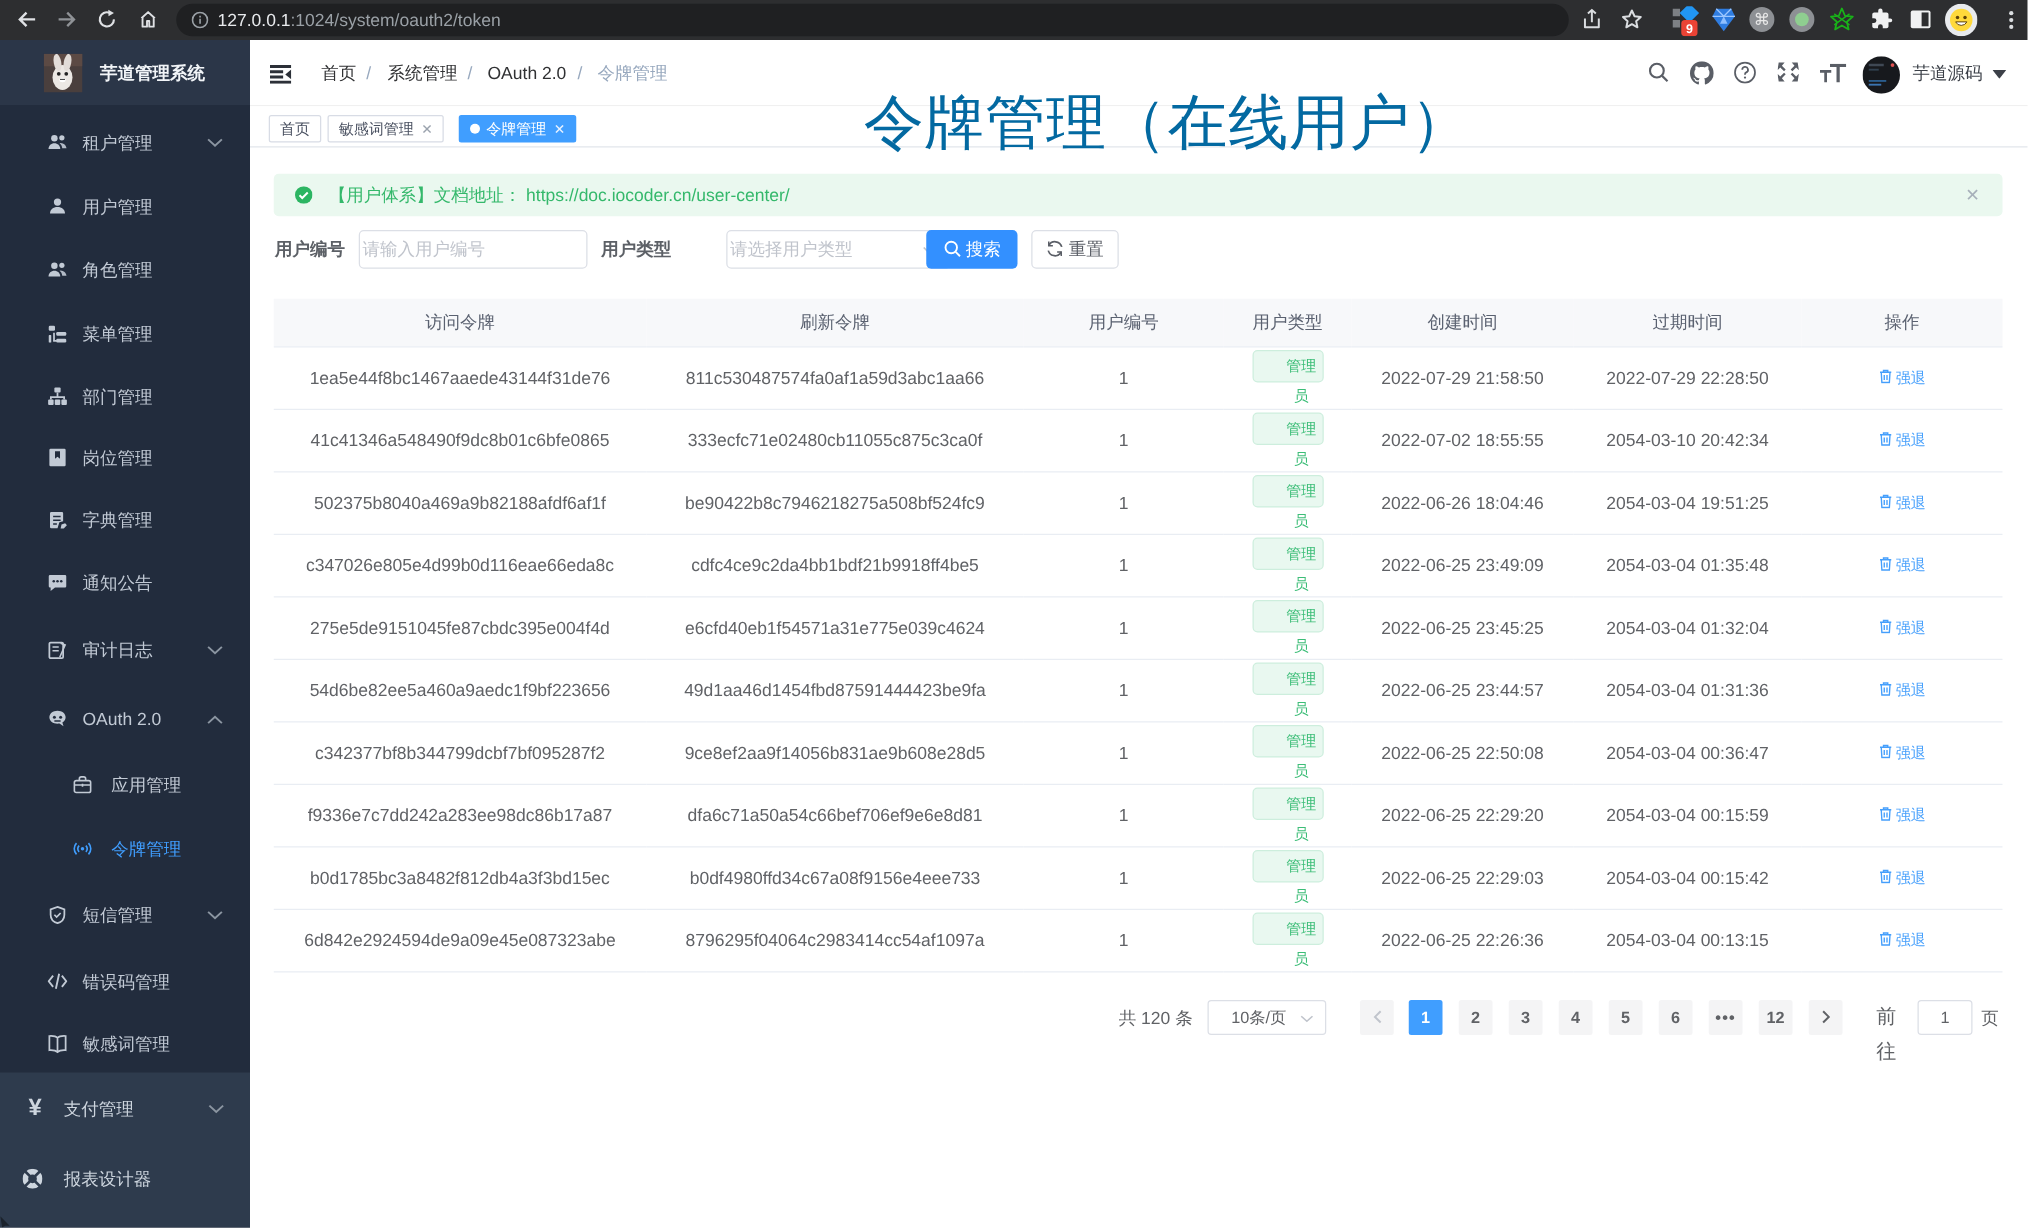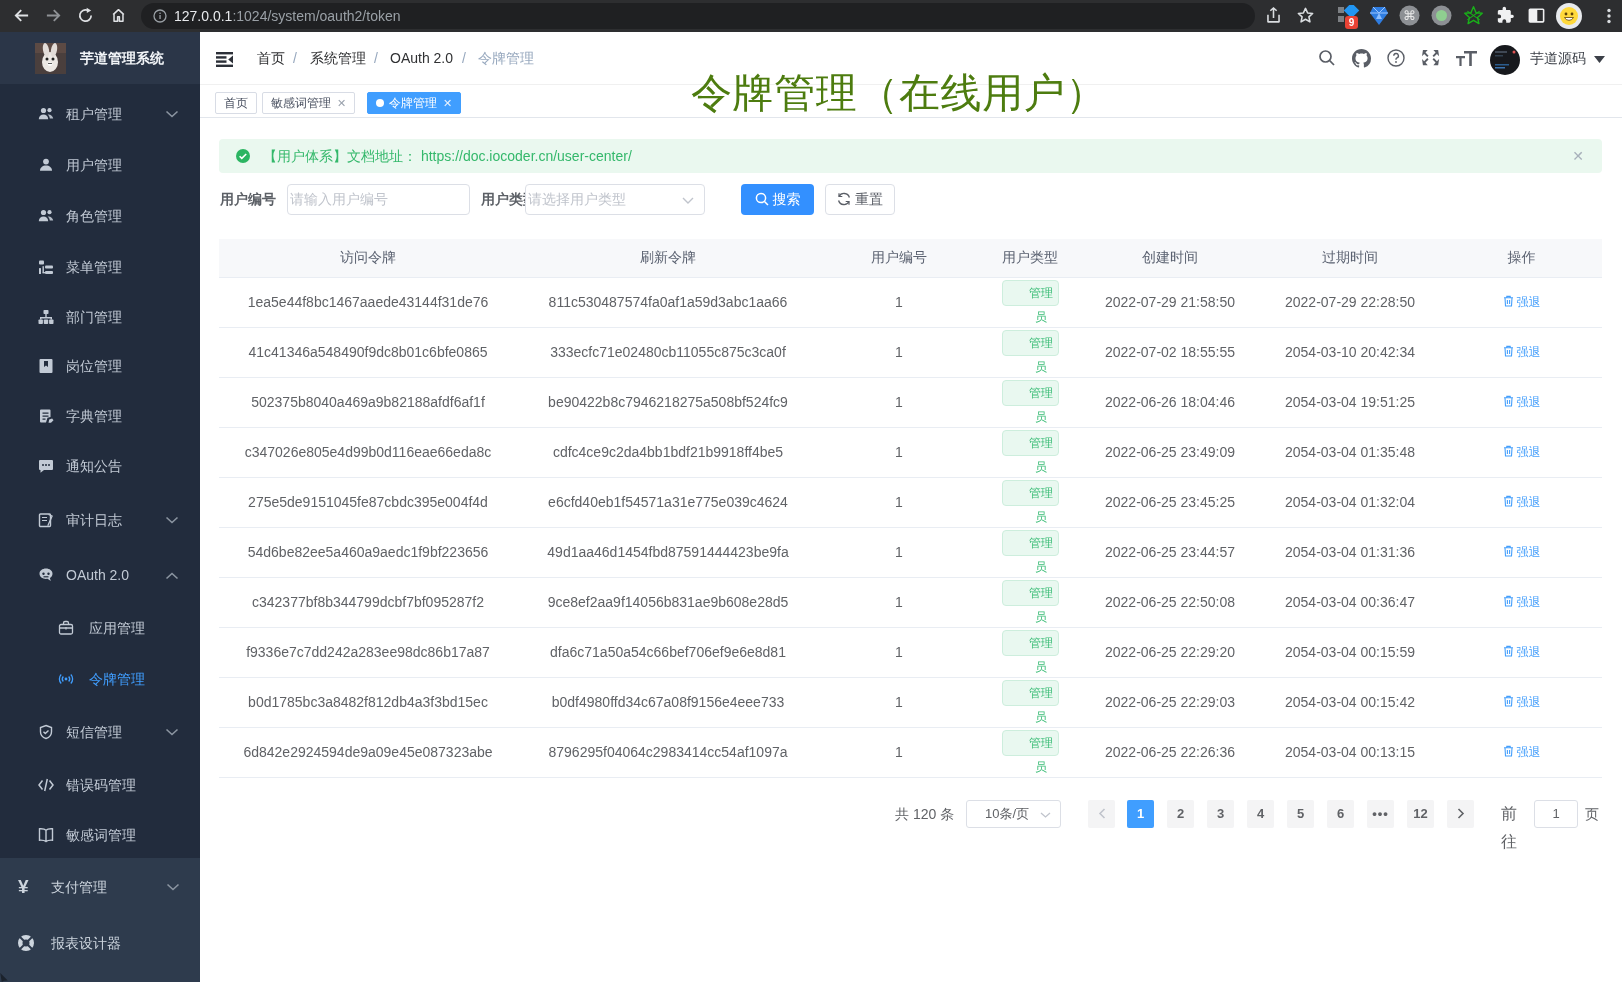--- a/index.html
+++ b/index.html
@@ -5,21 +5,21 @@
 * { margin:0; padding:0; box-sizing:border-box; }
 html,body { width:1622px; height:982px; overflow:hidden; background:#fff;
   font-family:"Liberation Sans",sans-serif; }
 
 #chrome { position:absolute; left:0; top:0; width:1622px; height:32px; background:#2d2e30; }
 #chrome svg { position:absolute; }
 #urlpill { position:absolute; left:141px; top:3px; width:1114px; height:26px; border-radius:13px; background:#1f2022; }
 #urlpill .txt { position:absolute; left:33px; top:0; line-height:26px; font-size:14px; color:#e8eaed; white-space:nowrap; }
 #urlpill .txt span { color:#9aa0a6; }
 
-#sidebar { position:absolute; left:0; top:32px; width:200px; height:950px; background:#222c3d; }
+#sidebar { position:absolute; left:0; top:32px; width:200px; height:950px; background:#222c3d;text-align:center; }
 #sblogo { position:absolute; left:0; top:0; width:200px; height:52px; background:#2b3648; }
 #sblogo .ttl { position:absolute; left:80px; top:0; line-height:52px; color:#f2f5f8; font-size:14px; font-weight:bold; }
 #sbbottom { position:absolute; left:0; top:826px; width:200px; height:124px; background:#2e3b4d; }
 .mi { position:absolute; left:0; width:200px; height:50px; color:#c2cad5; font-size:14px; }
 .mi .ic { position:absolute; left:38px; top:17px; width:16px; height:16px; }
 .mi .tx { position:absolute; left:66px; top:0; line-height:50px; white-space:nowrap; }
 .mi.sub .ic { left:58px; }
 .mi.sub .tx { left:89px; }
 .mi.low .ic { left:18px; }
 .mi.low .tx { left:51px; }
@@ -48,21 +48,21 @@
 #tbl { position:absolute; left:219px; top:239px; width:1383px; }
 #tbl table { border-collapse:collapse; table-layout:fixed; width:1383px; }
 #tbl th { height:38px; background:#f7f8fa; font-size:14px; font-weight:normal; color:#5a6170; border-bottom:1px solid #e9edf3; }
 #tbl td { height:50px; font-size:14px; color:#606266; text-align:center; border-bottom:1px solid #e9edf3; }
 .gtag { display:inline-block; width:57px; height:26px; line-height:24px; background:#e9f8f0; border:1px solid #cdeedd; border-radius:4px; color:#3cbd77; font-size:12px;padding-left:22px; }
 .kick { color:#459ffc; font-size:12px; }
 
 #pag { position:absolute; left:0; top:800px; width:1458px; height:28px; font-size:13px; color:#606266; }
 .pbtn { position:absolute; top:0; width:27px; height:28px; line-height:28px; text-align:center; background:#f4f4f5; border-radius:2px; color:#606266; font-weight:bold; }
 .pbtn.on { background:#409eff; color:#fff; }
-#red { position:absolute; left:691px; top:66px; font-size:41px; letter-spacing:0.6px; color:#4d7c0f; white-space:nowrap; z-index:50; }
+#red { position:absolute; left:691px; top:66px; font-size:48px; letter-spacing:0.6px; color:#0369a1; white-space:nowrap; z-index:50; }
 </style>
 </head>
 <body>
 <div id="chrome">
 
   <svg style="left:13px;top:7px" width="17" height="17" viewBox="0 0 18 18">
       <path d="M16 8H5.4l4-4L8 2.6 1.6 9 8 15.4l1.4-1.4-4-4H16z" fill="#dfe1e4"></path>
     </svg>
 
   <svg style="left:45px;top:7px" width="17" height="17" viewBox="0 0 18 18">
@@ -371,21 +371,21 @@
       <circle cx="7" cy="7" r="7" fill="#2cb562"></circle>
       <path d="M3.6 7.2l2.2 2.2 4.4-4.4" fill="none" stroke="#fff" stroke-width="1.6"></path>
     </svg>
   <span class="t">【用户体系】文档地址：&nbsp;https://doc.iocoder.cn/user-center/</span>
   <span class="x">✕</span>
 </div>
 <div id="form">
   <span class="flabel" style="left:220px">用户编号</span>
   <div class="finput" style="left:287px;width:183px">请输入用户编号</div>
   <span class="flabel" style="left:481px">用户类型</span>
-  <div class="finput" style="left:525px;width:180px">请选择用户类型<svg style="position:absolute;right:10px;top:12px" width="12" height="7" viewBox="0 0 12 7" fill="none" stroke="#c0c4cc" stroke-width="1.4">
+  <div class="finput" style="left:581px;width:180px">请选择用户类型<svg style="position:absolute;right:10px;top:12px" width="12" height="7" viewBox="0 0 12 7" fill="none" stroke="#c0c4cc" stroke-width="1.4">
         <path d="M1 1l5 5 5-5"></path>
       </svg></div>
   <div class="btn" style="left:741px;width:73px;background:#3390ff;color:#fff;line-height:31px"><svg style="vertical-align:-2px;margin-right:4px" width="14" height="14" viewBox="0 0 14 14" fill="none" stroke="#fff" stroke-width="1.5">
         <circle cx="6" cy="6" r="4.6"></circle>
         <path d="M9.5 9.5 13 13"></path>
       </svg>搜索</div>
   <div class="btn" style="left:825px;width:70px;background:#fff;color:#5a5e66;border:1px solid #dcdfe6;line-height:29px"><svg style="vertical-align:-2px;margin-right:4px" width="14" height="14" viewBox="0 0 14 14" fill="none" stroke="#5a5e66" stroke-width="1.4">
         <path d="M12.4 5.5A5.6 5.6 0 0 0 2 4.5M1.6 8.5a5.6 5.6 0 0 0 10.4 1"></path>
         <path d="M2 1.2v3.3h3.3M12 12.8V9.5H8.7" stroke-width="1.2"></path>
       </svg>重置</div>

